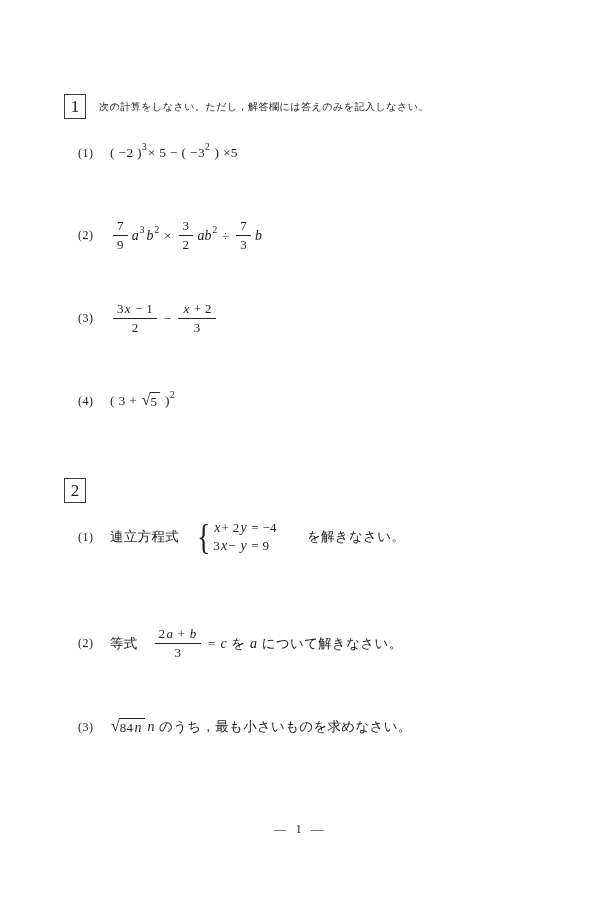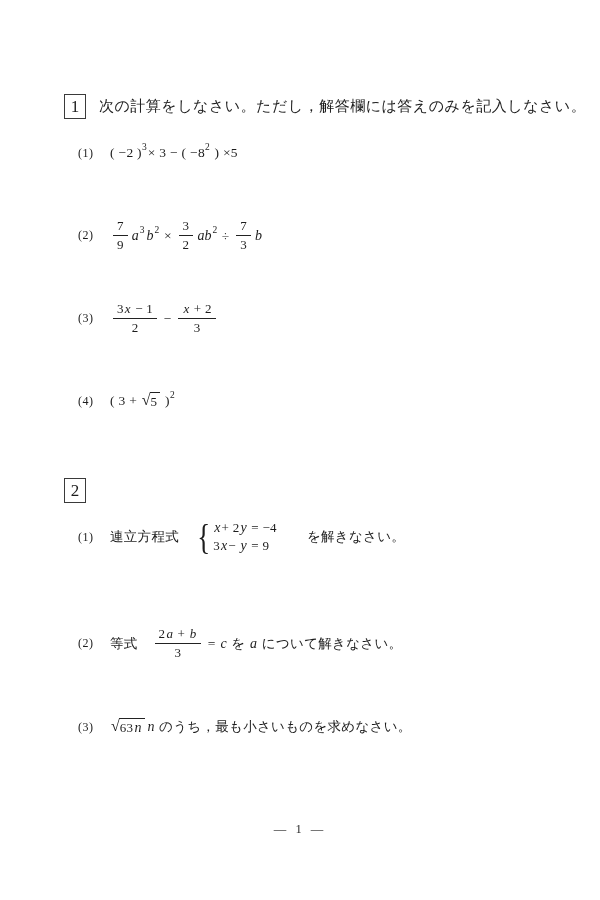--- a/index.html
+++ b/index.html
@@ -19,21 +19,21 @@
   .qbox{
     display:inline-block;
     width:20px;height:23px;
     border:1px solid #3a3a3a;
     text-align:center;line-height:23px;
     font-size:17px;
     flex:0 0 auto;
   }
   .qinstr{
     margin-left:13px;
-    font-size:15px;
+    font-size:10px;
     letter-spacing:0.5px;
     white-space:pre;
     font-family:Liberation Serif, serif;
   }
   .item{
     position:absolute;left:78px;
     display:flex;align-items:center;
   }
   .ilabel{
     font-size:12px;
@@ -117,21 +117,21 @@
 
 <div class="page">
 
   <div class="sec-head" style="top:94px;">
     <span class="qbox">1</span>
     <span class="qinstr">次の計算をしなさい。ただし，解答欄には答えのみを記入しなさい。</span>
   </div>
 
   <div class="item" style="top:145px;">
     <span class="ilabel">(1)</span>
-    <span class="imath"><span class="m-str">( −2 )</span><span class="m-sup">3</span><span class="m-str">× 3 − ( −8</span><span class="m-sup">2</span><span class="m-str"> ) ×5</span></span>
+    <span class="imath"><span class="m-str">( −2 )</span><span class="m-sup">3</span><span class="m-str">× 5 − ( −3</span><span class="m-sup">2</span><span class="m-str"> ) ×5</span></span>
   </div>
 
   <div class="item" style="top:219px;">
     <span class="ilabel">(2)</span>
     <span class="imath"><span class="m-frac"><span class="m-num"><span class="m-str">7</span></span><span class="m-den"><span class="m-str">9</span></span></span><span class="m-it">a</span><span class="m-sup">3</span><span class="m-it">b</span><span class="m-sup">2</span><span class="m-str"> × </span><span class="m-frac"><span class="m-num"><span class="m-str">3</span></span><span class="m-den"><span class="m-str">2</span></span></span><span class="m-it">ab</span><span class="m-sup">2</span><span class="m-str"> ÷ </span><span class="m-frac"><span class="m-num"><span class="m-str">7</span></span><span class="m-den"><span class="m-str">3</span></span></span><span class="m-it">b</span></span>
   </div>
 
   <div class="item" style="top:302px;">
     <span class="ilabel">(3)</span>
     <span class="imath"><span class="m-frac"><span class="m-num"><span class="m-str">3</span><span class="m-it">x</span><span class="m-str"> − 1</span></span><span class="m-den"><span class="m-str">2</span></span></span><span class="m-str"> − </span><span class="m-frac"><span class="m-num"><span class="m-it">x</span><span class="m-str"> + 2</span></span><span class="m-den"><span class="m-str">3</span></span></span></span>
@@ -151,18 +151,18 @@
     <span class="imath"><span class="m-str">連立方程式</span><span class="m-sp"></span><span class="m-cases"><span class="m-brace">{</span><span class="m-rows"><span class="m-row"><span class="m-it">x</span><span class="m-str">+ 2</span><span class="m-it">y</span><span class="m-str"> = −4</span></span><span class="m-row"><span class="m-str">3</span><span class="m-it">x</span><span class="m-str">− </span><span class="m-it">y</span><span class="m-str"> = 9</span></span></span></span><span class="m-sp"></span><span class="m-sp"></span><span class="m-str">を解きなさい。</span></span>
   </div>
 
   <div class="item" style="top:627px;">
     <span class="ilabel">(2)</span>
     <span class="imath"><span class="m-str">等式</span><span class="m-sp"></span><span class="m-frac"><span class="m-num"><span class="m-str">2</span><span class="m-it">a</span><span class="m-str"> + </span><span class="m-it">b</span></span><span class="m-den"><span class="m-str">3</span></span></span><span class="m-str"> = </span><span class="m-it">c</span><span class="m-str"> を </span><span class="m-it">a</span><span class="m-str"> について解きなさい。</span></span>
   </div>
 
   <div class="item" style="top:718px;">
     <span class="ilabel">(3)</span>
-    <span class="imath"><span class="m-sqrt"><span class="m-rad">√</span><span class="m-radicand"><span class="m-str">63</span><span class="m-it">n</span></span></span><span class="m-it">n</span><span class="m-str"> のうち，最も小さいものを求めなさい。</span></span>
+    <span class="imath"><span class="m-sqrt"><span class="m-rad">√</span><span class="m-radicand"><span class="m-str">84</span><span class="m-it">n</span></span></span><span class="m-it">n</span><span class="m-str"> のうち，最も小さいものを求めなさい。</span></span>
   </div>
 
   <div class="footer">—  1  —</div>
 
 </div>
 
 </body></html>

